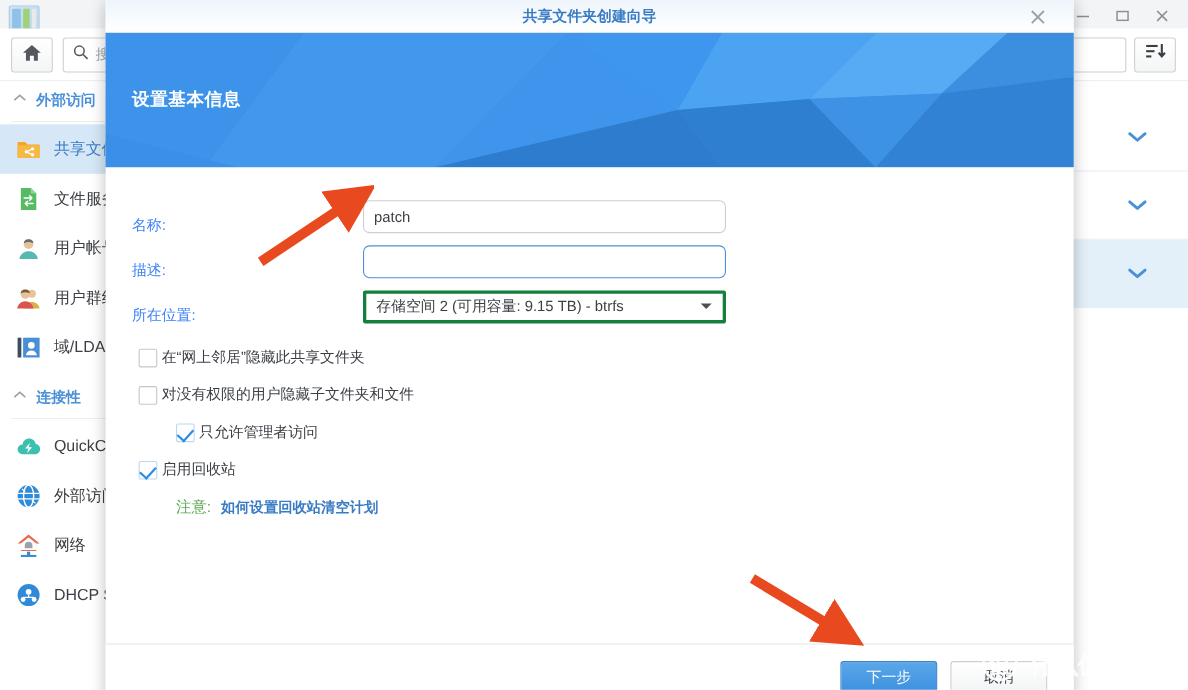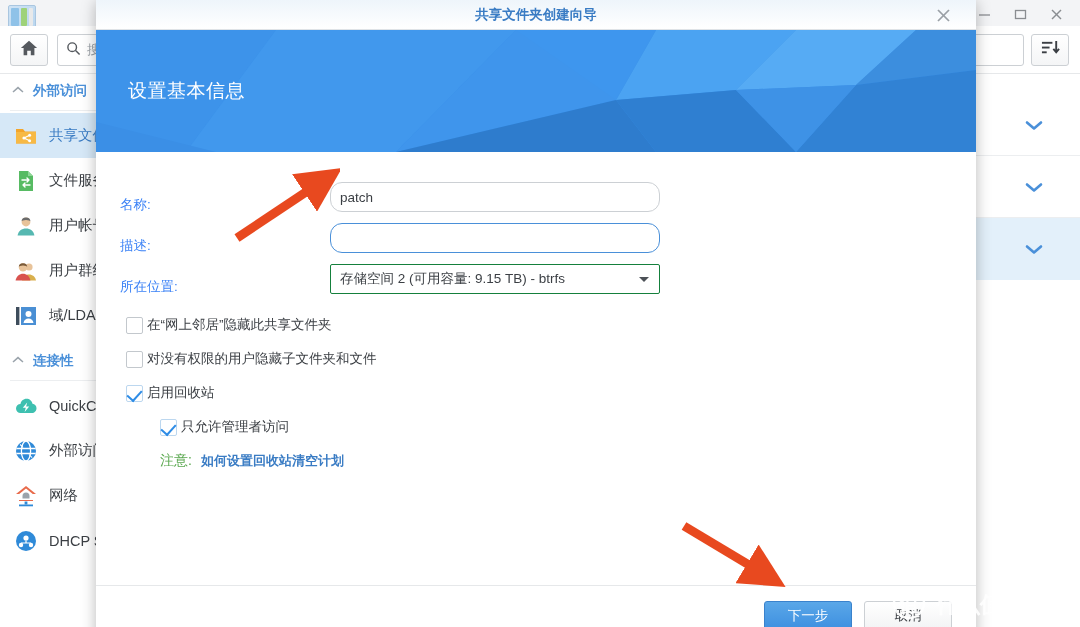--- a/index.html
+++ b/index.html
@@ -106,36 +106,36 @@
   .dlg-close {
     position: absolute; right: 18px; top: 0; height: 30px; width: 30px;
     display: flex; align-items: center; justify-content: center; color: #9aa0a6;
   }
 
   .dlg-banner {
     flex: 0 0 122px; position: relative; overflow: hidden; background: #3a90e8;
   }
   .dlg-banner svg { position: absolute; inset: 0; width: 100%; height: 100%; display: block; }
   .dlg-banner .h {
-    position: absolute; left: 32px; top: 50%; transform: translateY(-50%);
-    font-size: 19px; font-weight: normal; color: #ffffff; letter-spacing: .5px;
+    position: absolute; left: 24px; top: 50%; transform: translateY(-50%);
+    font-size: 16px; font-weight: bold; color: #ffffff; letter-spacing: .5px;
   }
 
   .dlg-body { flex: 1 1 auto; position: relative; padding: 28px 24px 0 24px; }
 
   .frow { display: flex; align-items: center; height: 34px; margin-bottom: 7px; }
   .frow .lbl { width: 210px; font-size: 13.5px; color: #3b82f6; margin-top: 16px; }
   .txtin {
-    width: 330px; height: 30px; border: 1px solid #ccd0d4; border-radius: 12px;
+    width: 330px; height: 30px; border: 1px solid #ccd0d4; border-radius: 6px;
     background: #fff; font-size: 13.5px; color: #3b3f44;
     padding: 0 9px; display: flex; align-items: center;
   }
   .txtin.focused { border: 1px solid #4a90d9; box-shadow: 0 0 0 0 transparent; }
   .selin {
-    width: 330px; height: 30px; border: 1px solid #15803d; border-radius: 2px;
+    width: 330px; height: 30px; border: 3px solid #15803d; border-radius: 2px;
     background: #fff; font-size: 13.5px; color: #3b3f44;
     padding: 0 9px; display: flex; align-items: center; justify-content: space-between;
   }
   .selin .caret { color: #555a60; font-size: 10px; }
 
   .cbrow { display: flex; align-items: center; gap: 4px; height: 34px; margin-left: 6px; }
   .cbrow.indent { margin-left: 40px; }
   .cb {
     width: 17px; height: 17px; flex: 0 0 17px; border: 1px solid #c3c8cd; border-radius: 2px;
     background: #fff; position: relative;
@@ -451,28 +451,28 @@
       <div class="cbrow">
         <span class="cb"></span>
         <span class="cblab">在“网上邻居”隐藏此共享文件夹</span>
       </div>
 
       <div class="cbrow">
         <span class="cb"></span>
         <span class="cblab">对没有权限的用户隐藏子文件夹和文件</span>
       </div>
 
+      <div class="cbrow indent">
+        <span class="cb checked"></span>
+        <span class="cblab">只允许管理者访问</span>
+      </div>
+
       <div class="cbrow">
         <span class="cb checked"></span>
         <span class="cblab">启用回收站</span>
-      </div>
-
-      <div class="cbrow indent">
-        <span class="cb checked"></span>
-        <span class="cblab">只允许管理者访问</span>
       </div>
 
       <div class="noterow">
         <span class="note-k">注意:</span>
         <span class="note-v">如何设置回收站清空计划</span>
       </div>
     </div>
 
     <div class="dlg-footer">
       <div class="btn primary">下一步</div>

